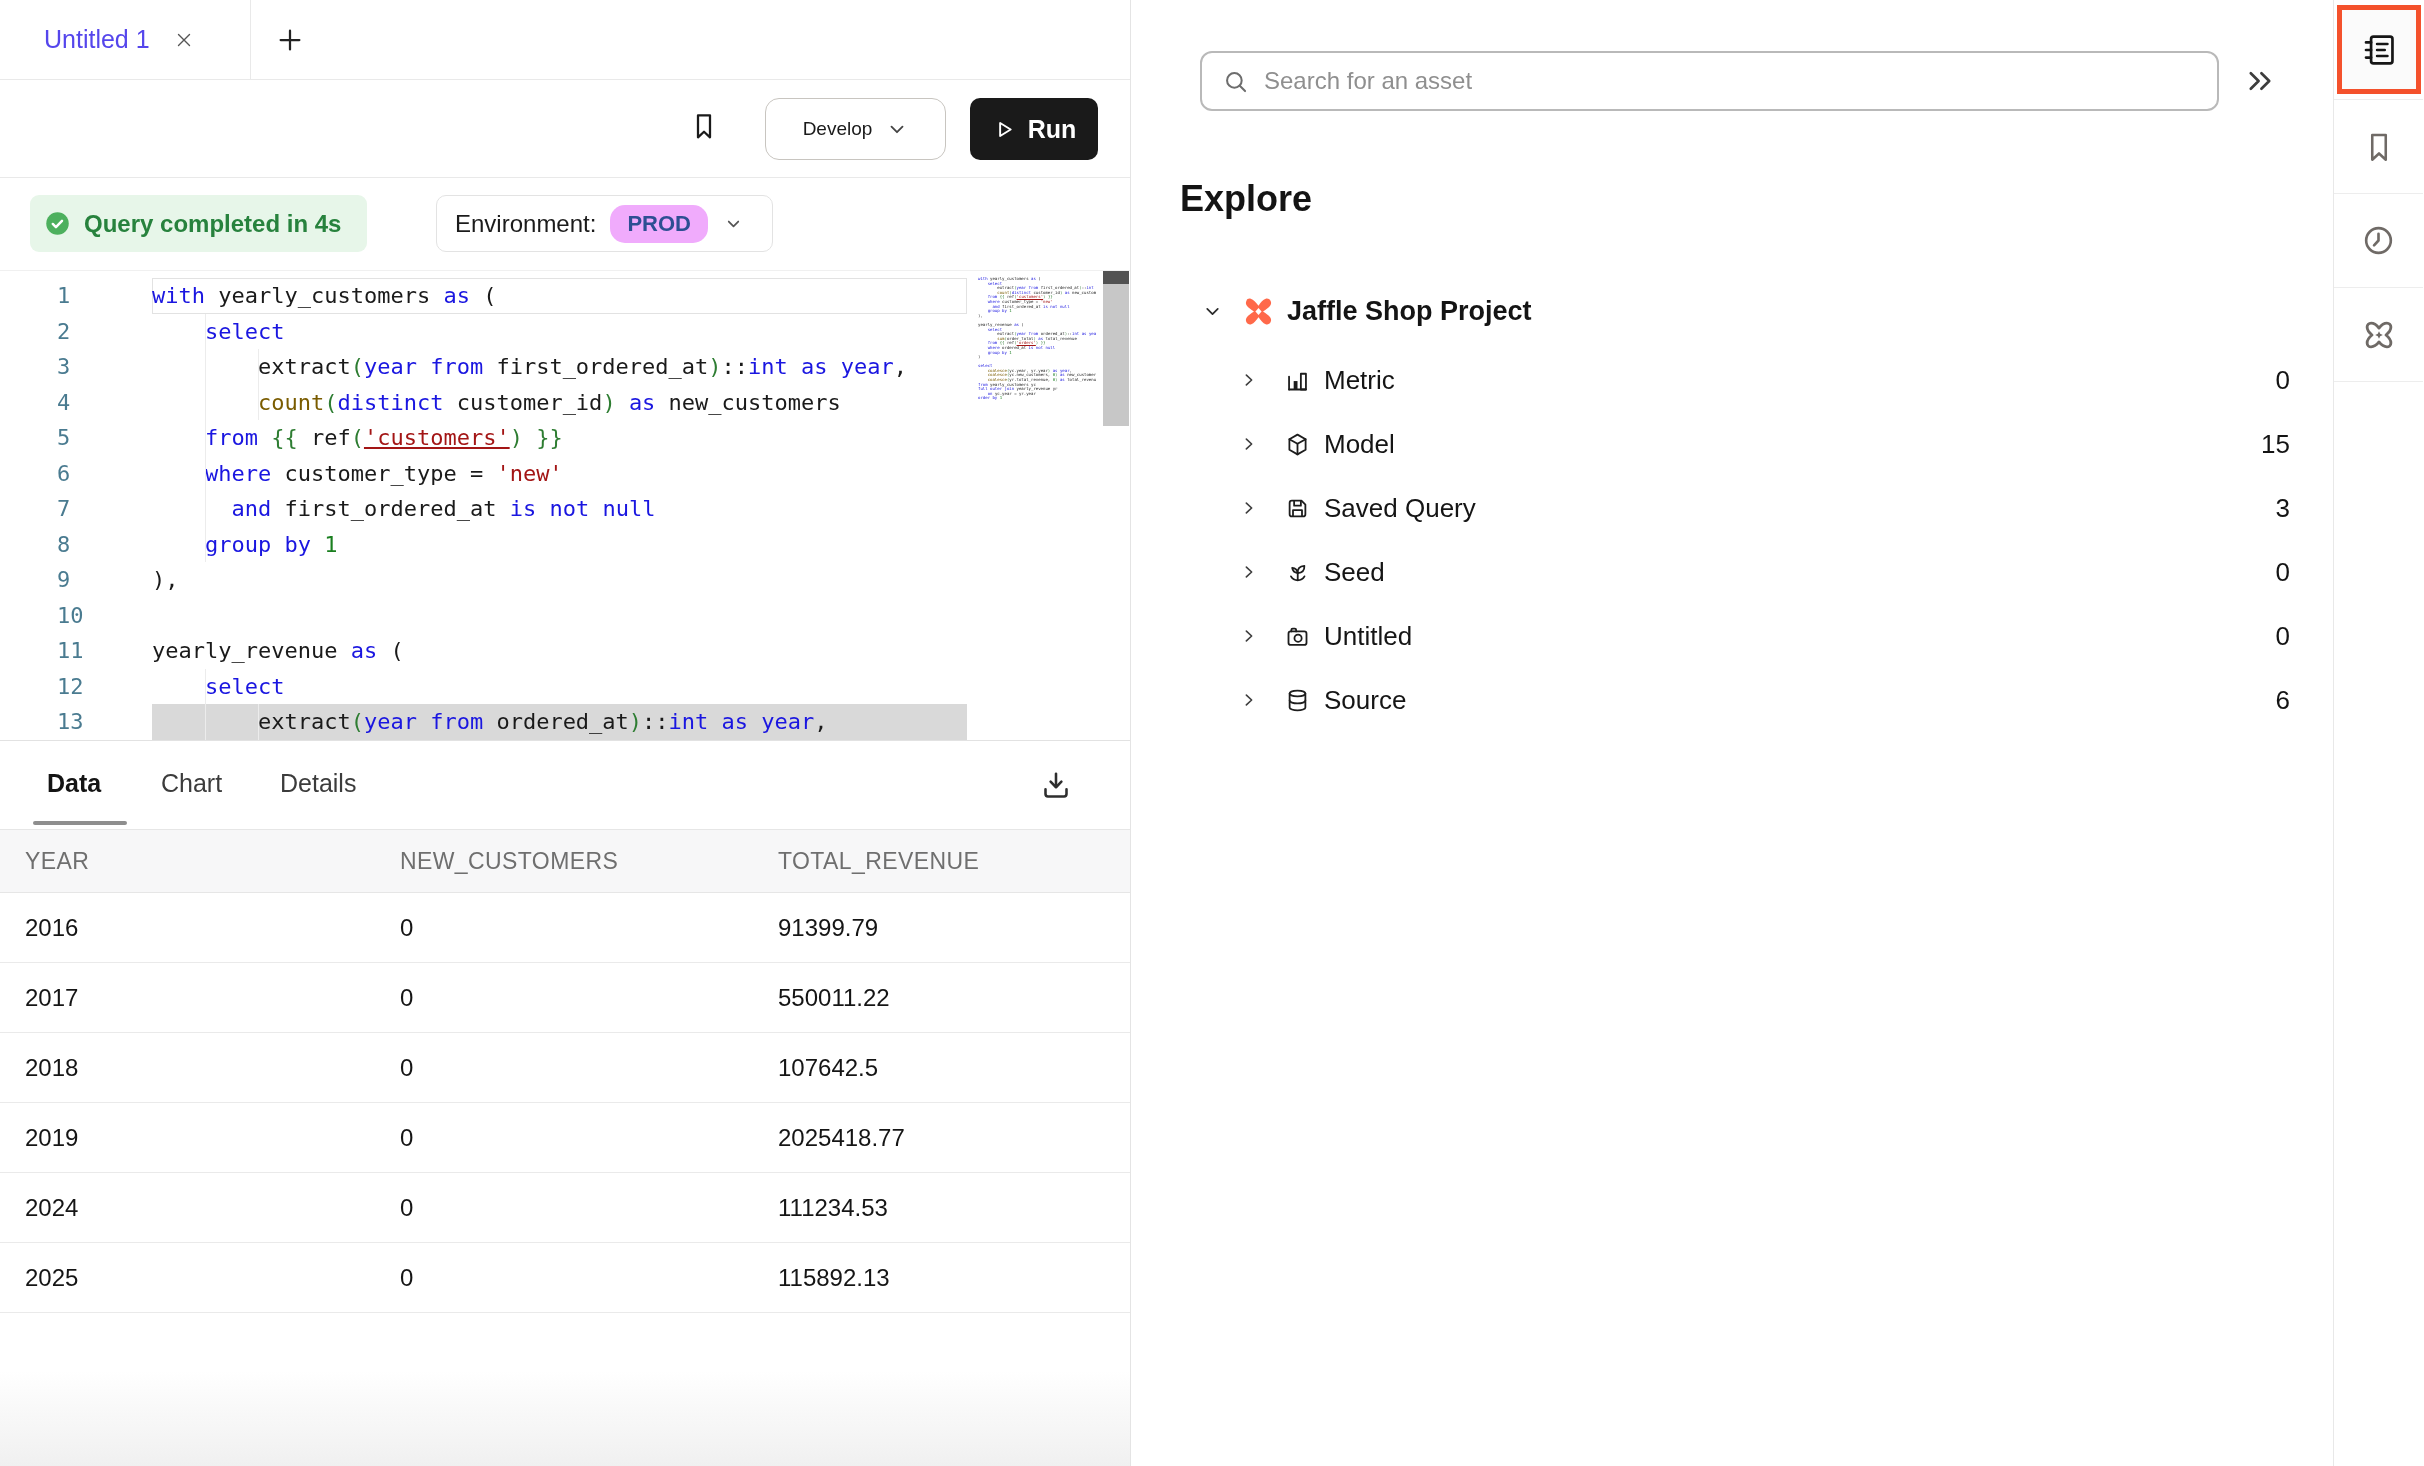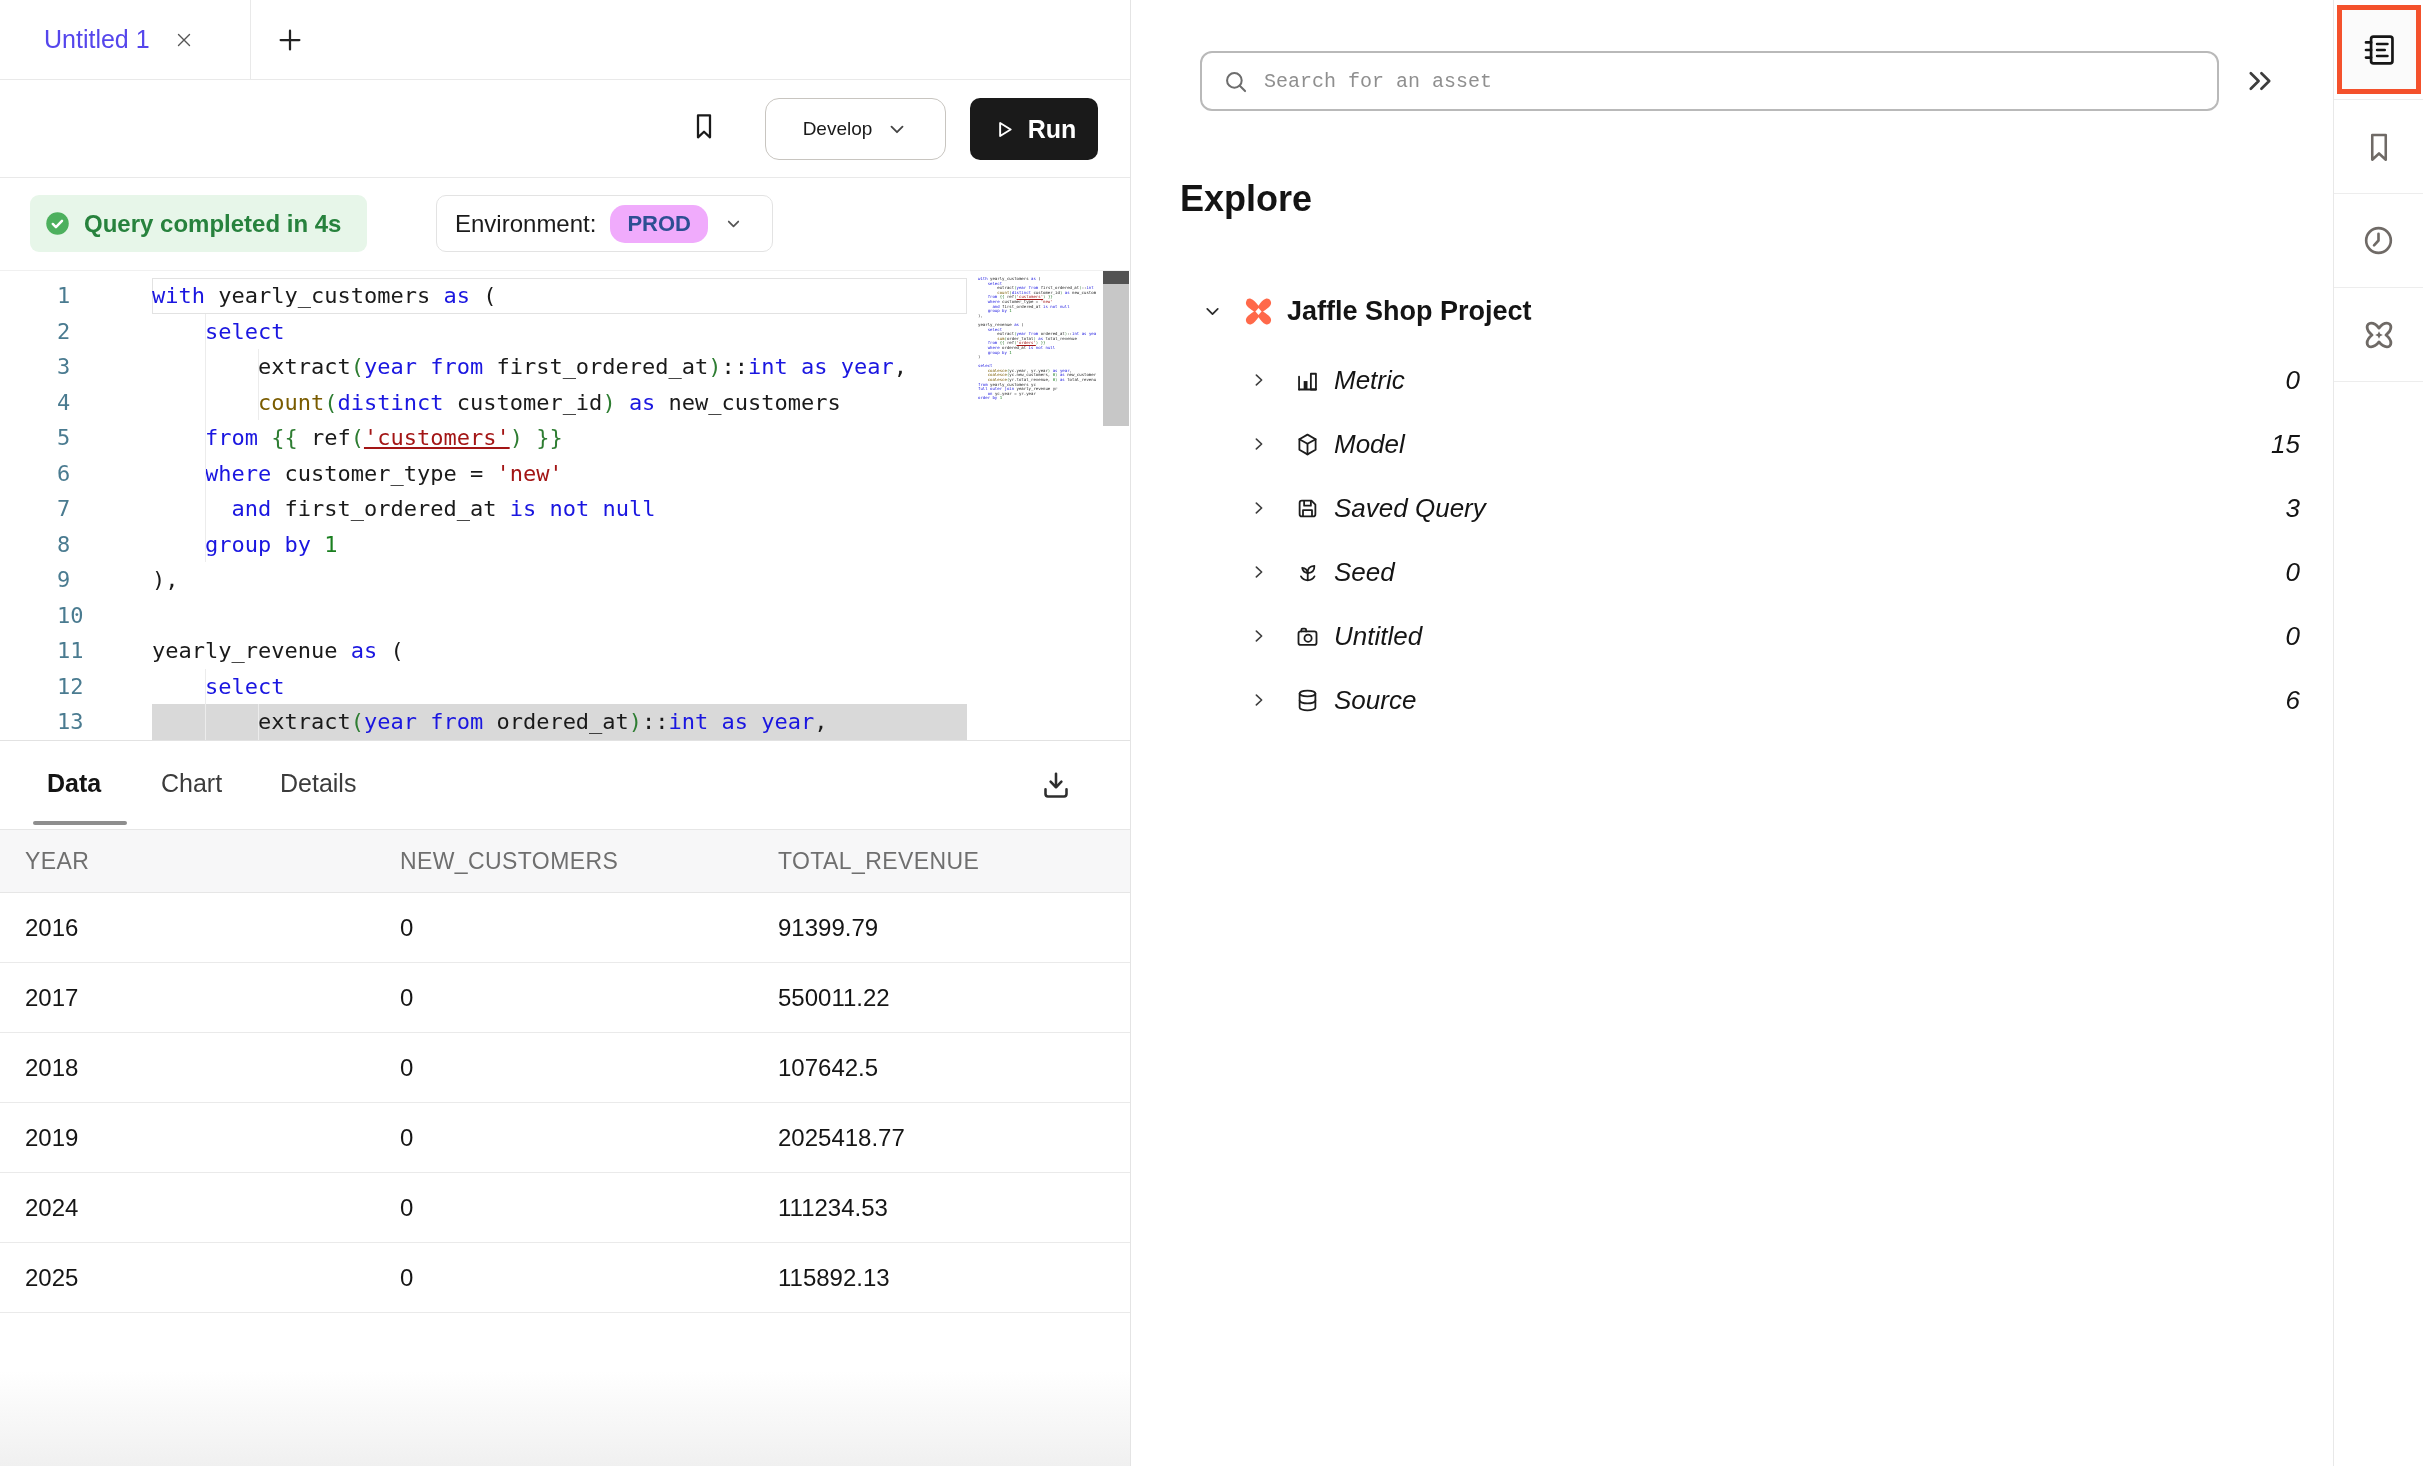--- a/index.html
+++ b/index.html
@@ -74,30 +74,30 @@
     grid-template-columns: 375px 378px 1fr; align-items: center; padding-left: 25px;
     font-size: 24px; color: #151515; flex: none; }
   .bottom-fade { position: absolute; left: 0; right: 0; bottom: 0; height: 95px;
     background: linear-gradient(rgba(255,255,255,0), #f0f0f0); pointer-events: none; }
 
   
   .right-panel { width: 1202px; position: relative; background: #fff; }
   .searchbox { position: absolute; left: 69px; top: 51px; width: 1019px; height: 60px;
     border: 2px solid #b9b9b9; border-radius: 12px; display: flex; align-items: center;
     padding: 0 20px; gap: 15px; background: #fff; }
-  .searchbox input { border: none; outline: none; flex: 1; font-size: 20px;
-    font-family: Liberation Mono, monospace; color: #1f1f1f; background: transparent; }
+  .searchbox input { border: none; outline: none; flex: 1; font-size: 24px;
+    font-family: Liberation Sans, sans-serif; color: #1f1f1f; background: transparent; }
   .searchbox input::placeholder { color: #8f8f8f; }
   .collapse-btn { position: absolute; left: 1112px; top: 64px; cursor: pointer; }
   .explore-title { position: absolute; left: 49px; top: 178px; font-size: 36px; font-weight: 600; color: #141414; }
   .tree-root { position: absolute; left: 0; top: 285px; height: 52px; width: 100%;
     display: flex; align-items: center; padding-left: 71px; cursor: pointer; }
   .tree-root .dbt-logo { margin-left: 20px; }
   .tree-root-label { margin-left: 13px; font-size: 27px; font-weight: 700; color: #141414; }
-  #tree-items { position: absolute; left: 10px; top: 348px; width: 100%; font-style: italic; }
+  #tree-items { position: absolute; left: 0; top: 348px; width: 100%; }
   .titem { height: 64px; display: flex; align-items: center; padding-left: 109px; padding-right: 43px; cursor: pointer; }
   .titem .t-ic { margin-left: 26px; color: #1d1d1d; }
   .titem-label { margin-left: 13px; font-size: 26px; color: #151515; }
   .titem-count { margin-left: auto; font-size: 26px; color: #141414; }
 
   
   .rail { width: 90px; border-left: 1px solid #e8e8e8; background: #fff; }
   .rail-cell { height: 94px; display: flex; align-items: center; justify-content: center;
     border-bottom: 1px solid #ededed; color: #6f6a66; cursor: pointer; }
   .rail-cell.first { height: 100px; border-bottom: 1px solid #ededed; }

